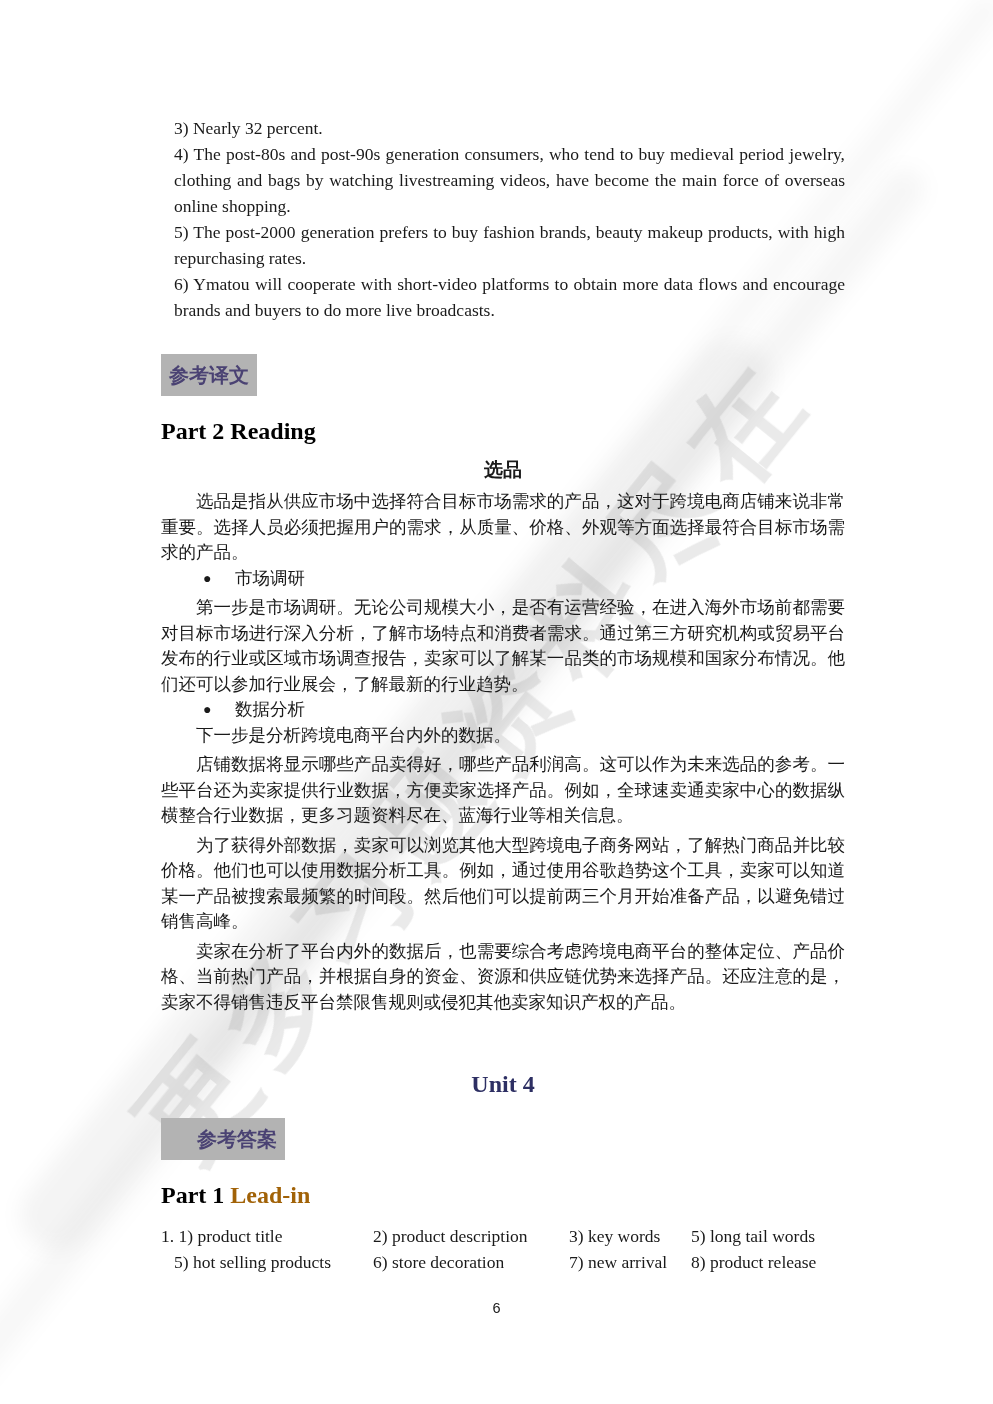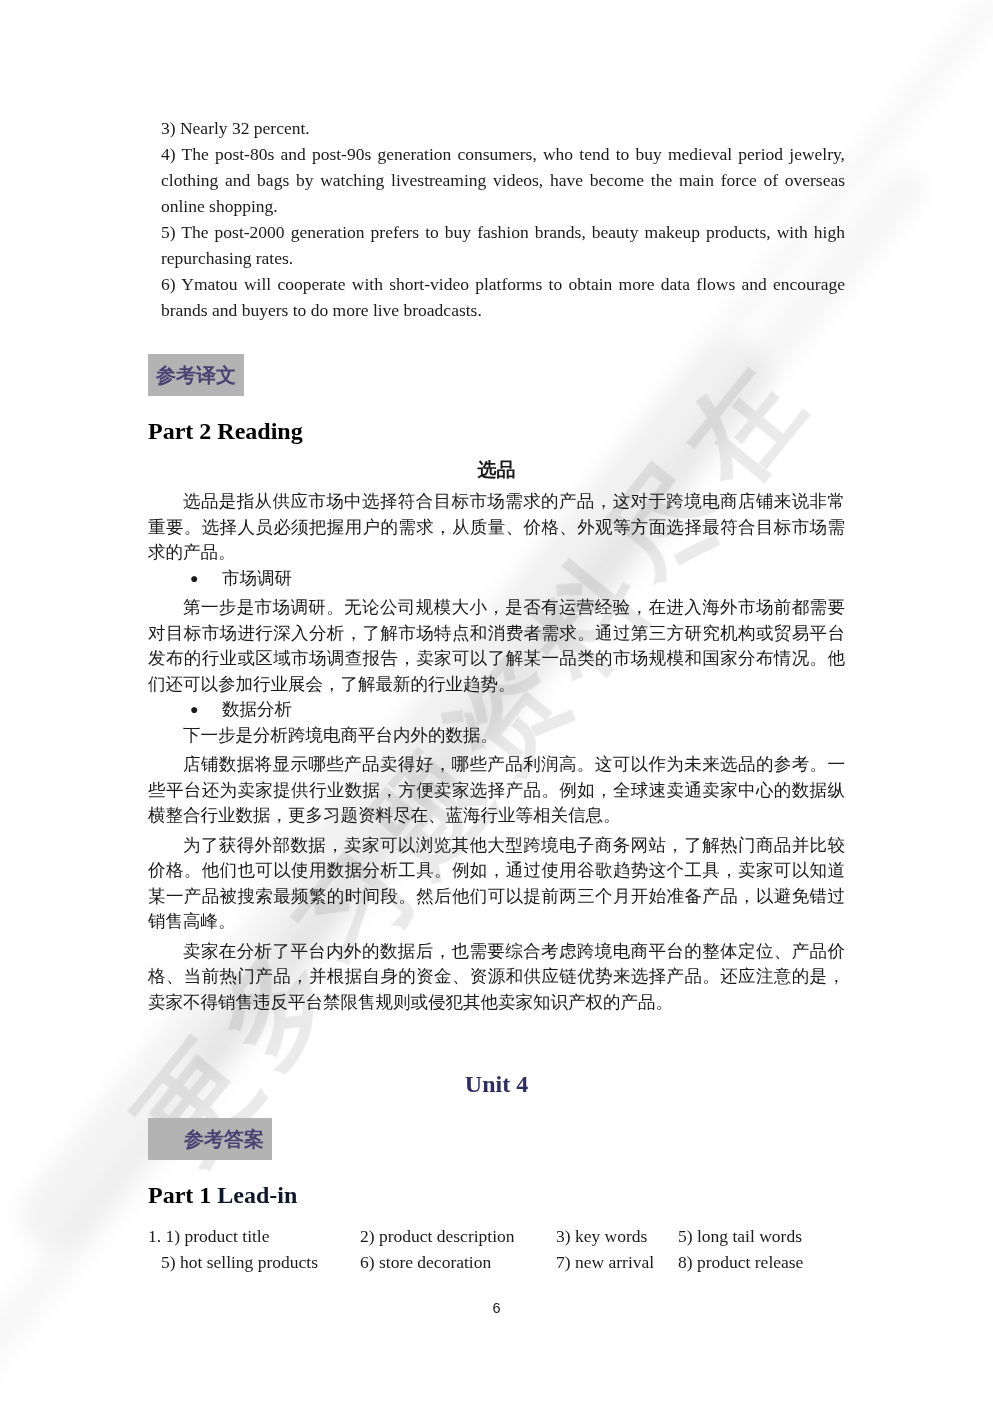--- a/index.html
+++ b/index.html
@@ -40,20 +40,21 @@
   .wm-s1 { left: -180px; top: 760px; }
   .wm-s2 { left:  -20px; top: 600px; height: 40px; background: rgba(0,0,0,0.035); }
   .wm-s3 { left: -260px; top: 930px; height: 34px; background: rgba(0,0,0,0.03); }
   .wm-s4 { left:   60px; top: 430px; height: 28px; background: rgba(0,0,0,0.028); }
 
   
   .content {
     position: relative;
     z-index: 1;
     padding: 115px 148px 0 148px;
+    margin-left: 13px;
   }
 
   .en-list { padding-left: 13px; }
   .en-item {
     margin: 0;
     font-size: 17.5px;
     line-height: 26px;
     text-align: justify;
   }
 
@@ -68,21 +69,21 @@
     padding: 3px 8px;
   }
   .badge-answers { margin-top: 20px; padding-left: 36px; }
 
   .part-heading {
     margin: 22px 0 0 0;
     font-size: 24px;
     font-weight: bold;
     color: #000000;
   }
-  .part-heading .blue { color: #0f172a; }
+  .part-heading .blue { color: #a16207; }
 
   .passage-title {
     margin: 12px 0 0 0;
     text-align: center;
     font-size: 19px;
     font-weight: bold;
   }
 
   .cn-para {
     margin: 4px 0 0 0;

